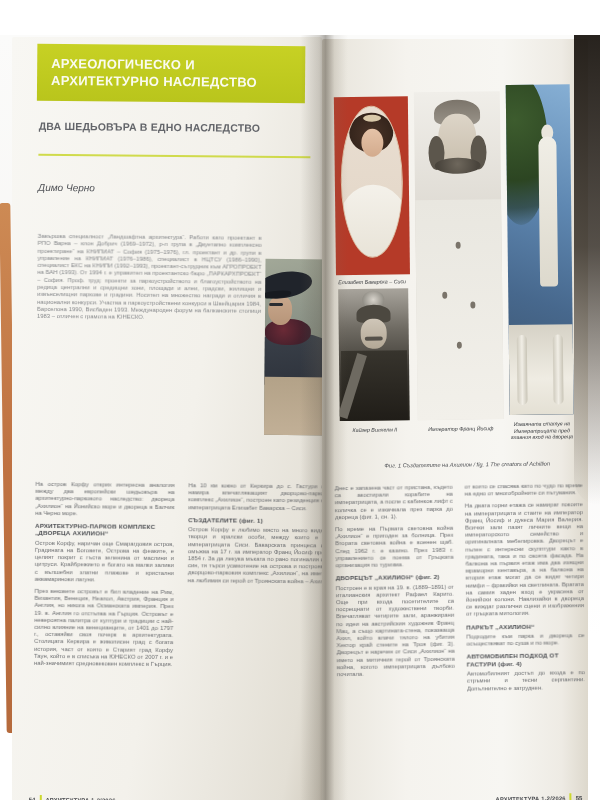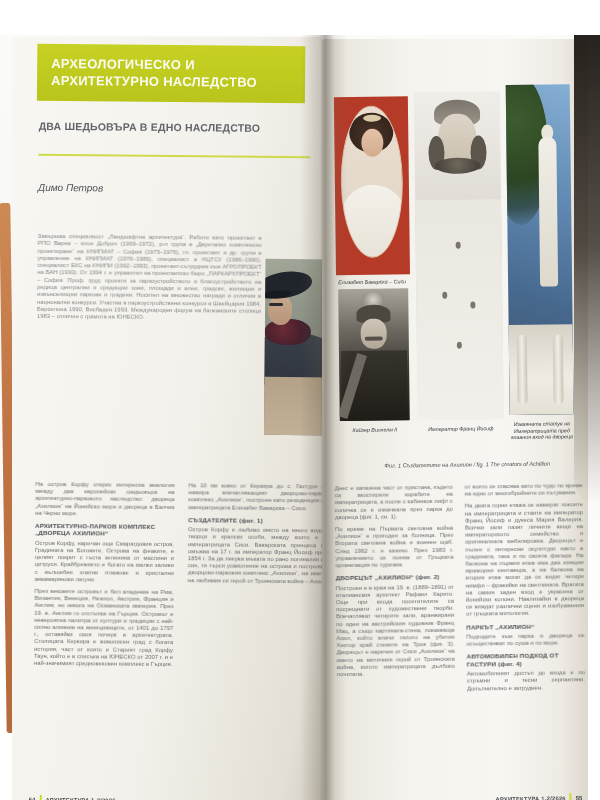--- a/index.html
+++ b/index.html
@@ -133,21 +133,21 @@
   <div class="page-left">
     <div class="page-left-inner">
 
       <div class="banner">
         <div>АРХЕОЛОГИЧЕСКО И</div>
         <div>АРХИТЕКТУРНО НАСЛЕДСТВО</div>
       </div>
 
       <div class="article-title">ДВА ШЕДЬОВЪРА В ЕДНО НАСЛЕДСТВО</div>
       <div class="title-rule"></div>
-      <div class="author">Димо Петров</div>
+      <div class="author">Димо Черно</div>
 
       <div class="bio">Завършва специалност „Ландшафтна архитектура“. Работи като проектант в РПО Варна – клон Добрич (1969–1972), р-л група в „Двуетапно комплексно проектиране“ на КНИПИАТ – София (1975–1976), гл. проектант и др. групи в управление на КНИПИАТ (1976–1986), специалист в НЦТСУ (1986–1990), специалист ЕКС на КНИПИ (1992–1993), проектант-сътрудник към АГРОПРОЕКТ на БАН (1993). От 1994 г. е управител на проектантско бюро „ПАРКАРХПРОЕКТ“ – София. Проф. труд: проекти за паркоустройството и благоустройството на редица централни и средищни зони, площади и алеи, градски, жилищни и извънселищни паркове и градини. Носител на множество награди и отличия в национални конкурси. Участва в паркоустройствени конкурси в Швейцария 1984, Барселона 1990, Висбаден 1993. Международен форум на балканските столици 1983 – отличен с грамота на ЮНЕСКО.</div>
 
       <div class="author-photo">
         <div class="ap-torso-dark"></div>
         <div class="ap-torso-tan"></div>
         <div class="ap-scarf"></div>
         <div class="ap-face"></div>
         <div class="ap-glasses"></div>
         <div class="ap-cap"></div>

